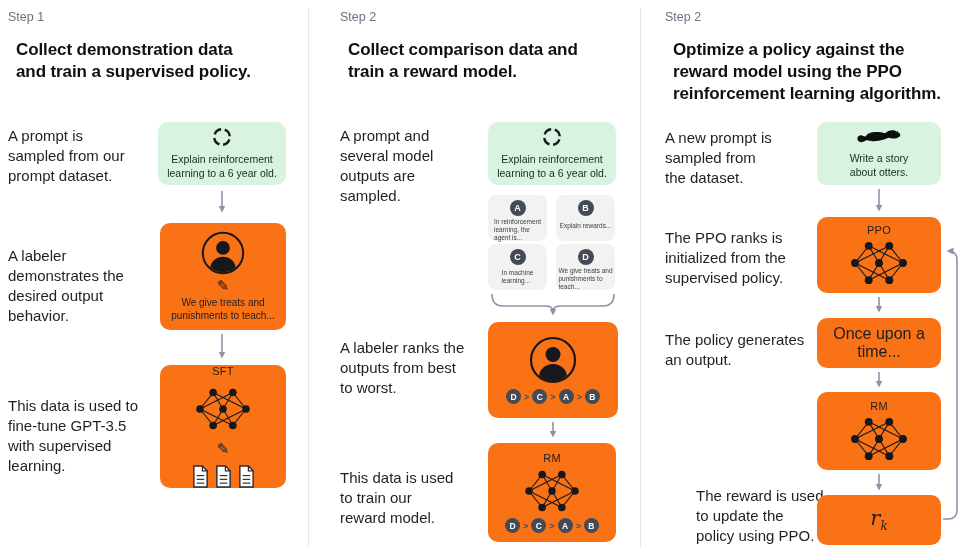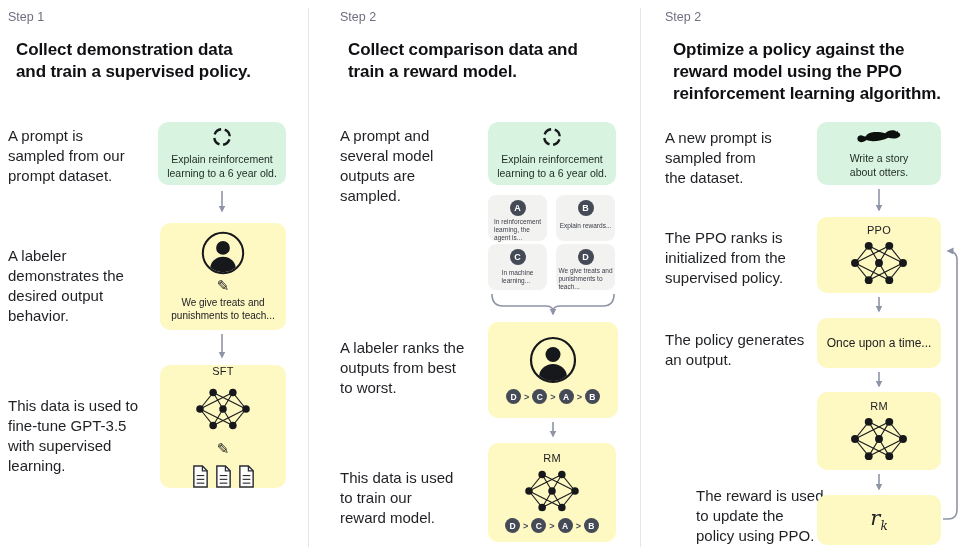--- a/index.html
+++ b/index.html
@@ -6,24 +6,24 @@
   .canvas{position:relative;width:977px;height:553px;background:#ffffff;
           font-family:"Liberation Sans",sans-serif;overflow:hidden;}
   .divider{position:absolute;top:8px;bottom:6px;width:1px;background:#e6e6e6;}
   .step{position:absolute;font-size:12.5px;color:#6e6e80;}
   .heading{position:absolute;margin:8px;font-size:17px;font-weight:bold;color:#101014;
            line-height:1.28;letter-spacing:-0.1px;white-space:pre-line;}
   .body{position:absolute;font-size:15px;color:#1f2024;line-height:1.34;white-space:pre-line;}
   .gbox{position:absolute;background:#d8f3df;border-radius:10px;display:flex;flex-direction:column;
         align-items:center;justify-content:center;gap:5px;text-align:center;}
   .gbox .cap{font-size:10.5px;line-height:1.3;color:#1d2a22;white-space:pre-line;}
-  .box{position:absolute;background:#fef9c3;border-radius:10px;display:flex;flex-direction:column;
+  .box{position:absolute;background:#f97316;border-radius:10px;display:flex;flex-direction:column;
        align-items:center;justify-content:center;text-align:center;}
   .cap{font-size:10px;line-height:1.3;color:#202123;white-space:pre-line;}
-  .capmid{font-size:12px;color:#202123;}
+  .capmid{font-size:16px;color:#202123;}
   .mini{position:absolute;background:#f2f2f0;border-radius:8px;display:flex;flex-direction:column;
         align-items:center;justify-content:flex-start;padding-top:5px;gap:2px;box-sizing:border-box;}
   .mini .cap{font-size:6.5px;line-height:1.22;color:#3a3d49;}
   .badge{width:16px;height:16px;border-radius:50%;background:#454a57;color:#ffffff;
          font-size:9px;font-weight:bold;display:flex;align-items:center;justify-content:center;flex:none;}
   .rank{display:flex;align-items:center;gap:3px;}
   .rank .badge{width:15px;height:15px;font-size:8.5px;}
   .rank .sep{font-size:9px;font-weight:bold;color:#454a57;}
   .mlabel{font-size:11px;color:#202123;letter-spacing:.2px;}
   .pencil{font-size:15px;line-height:1;color:#17181c;}

